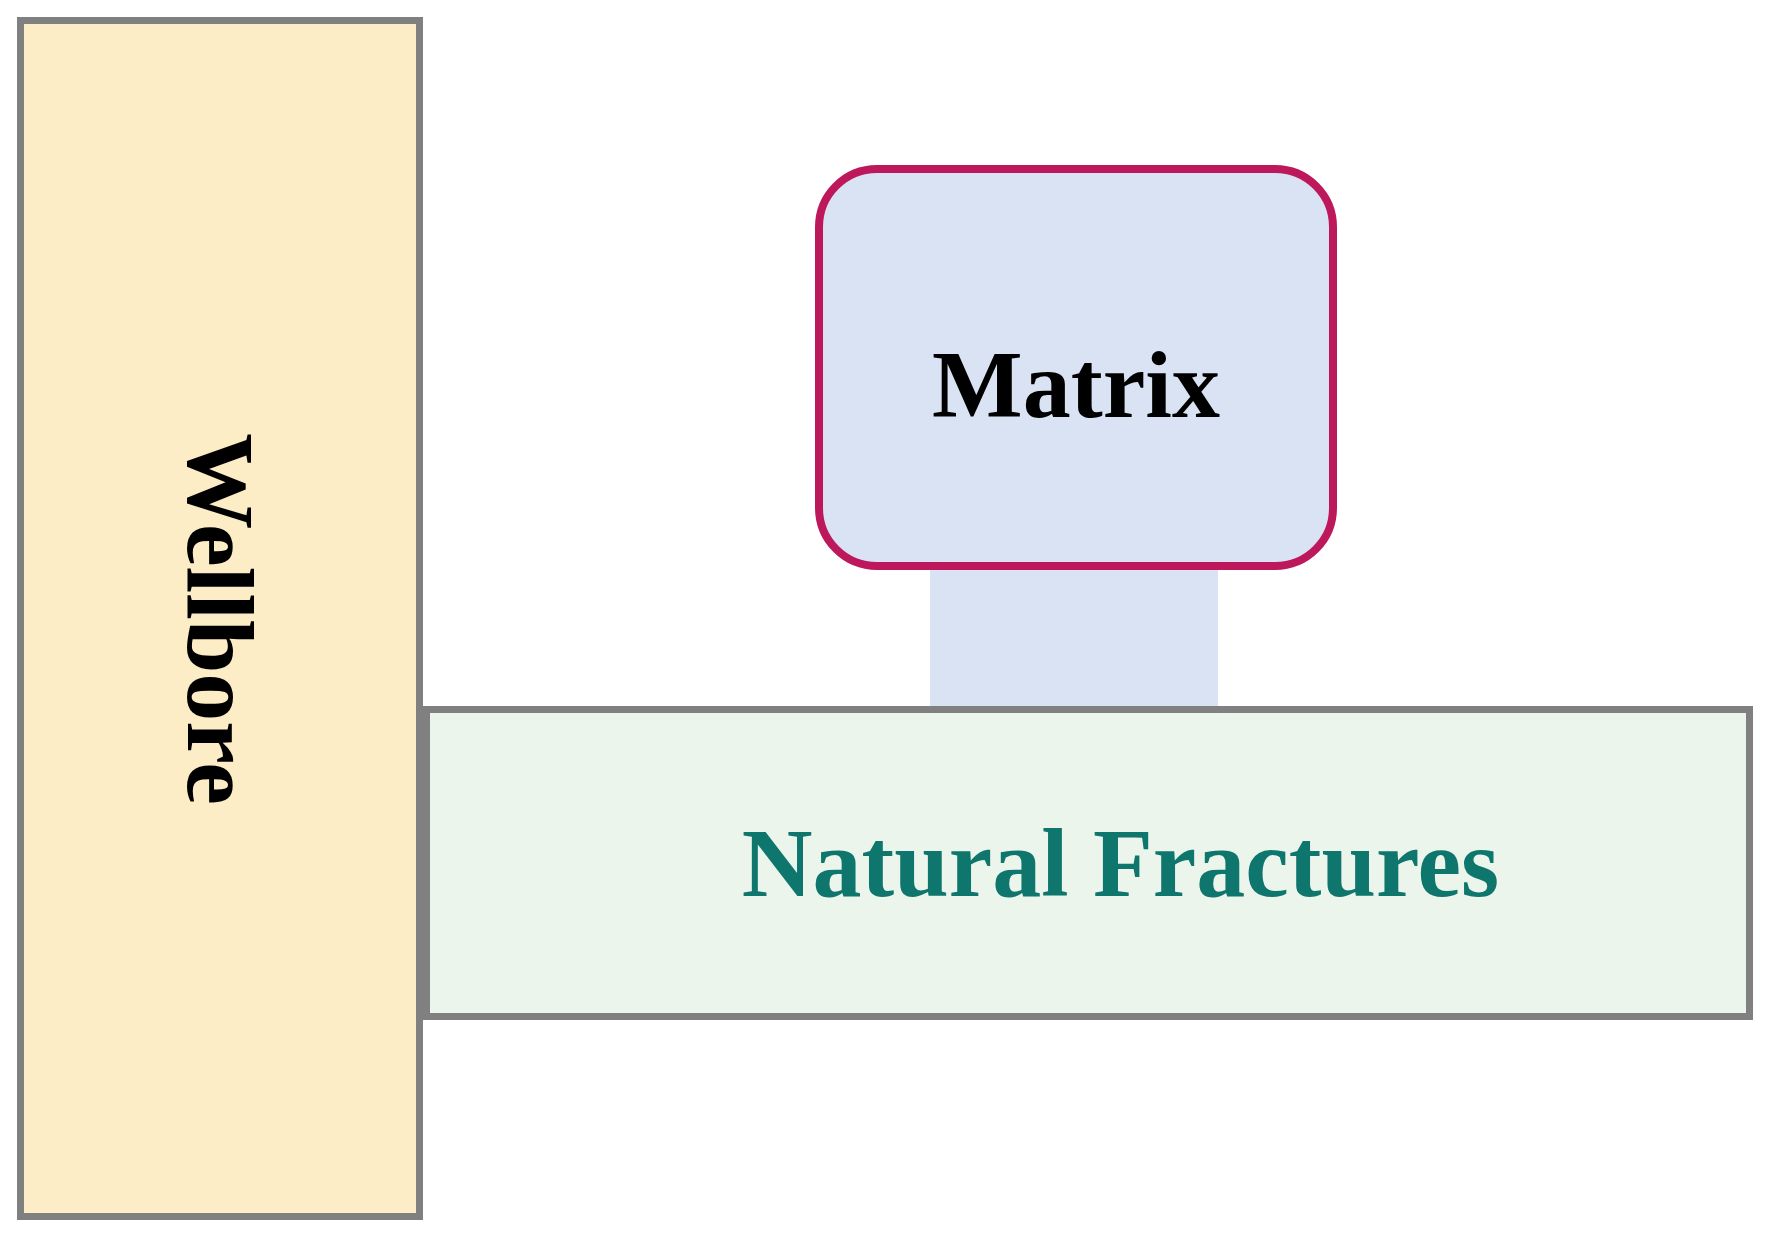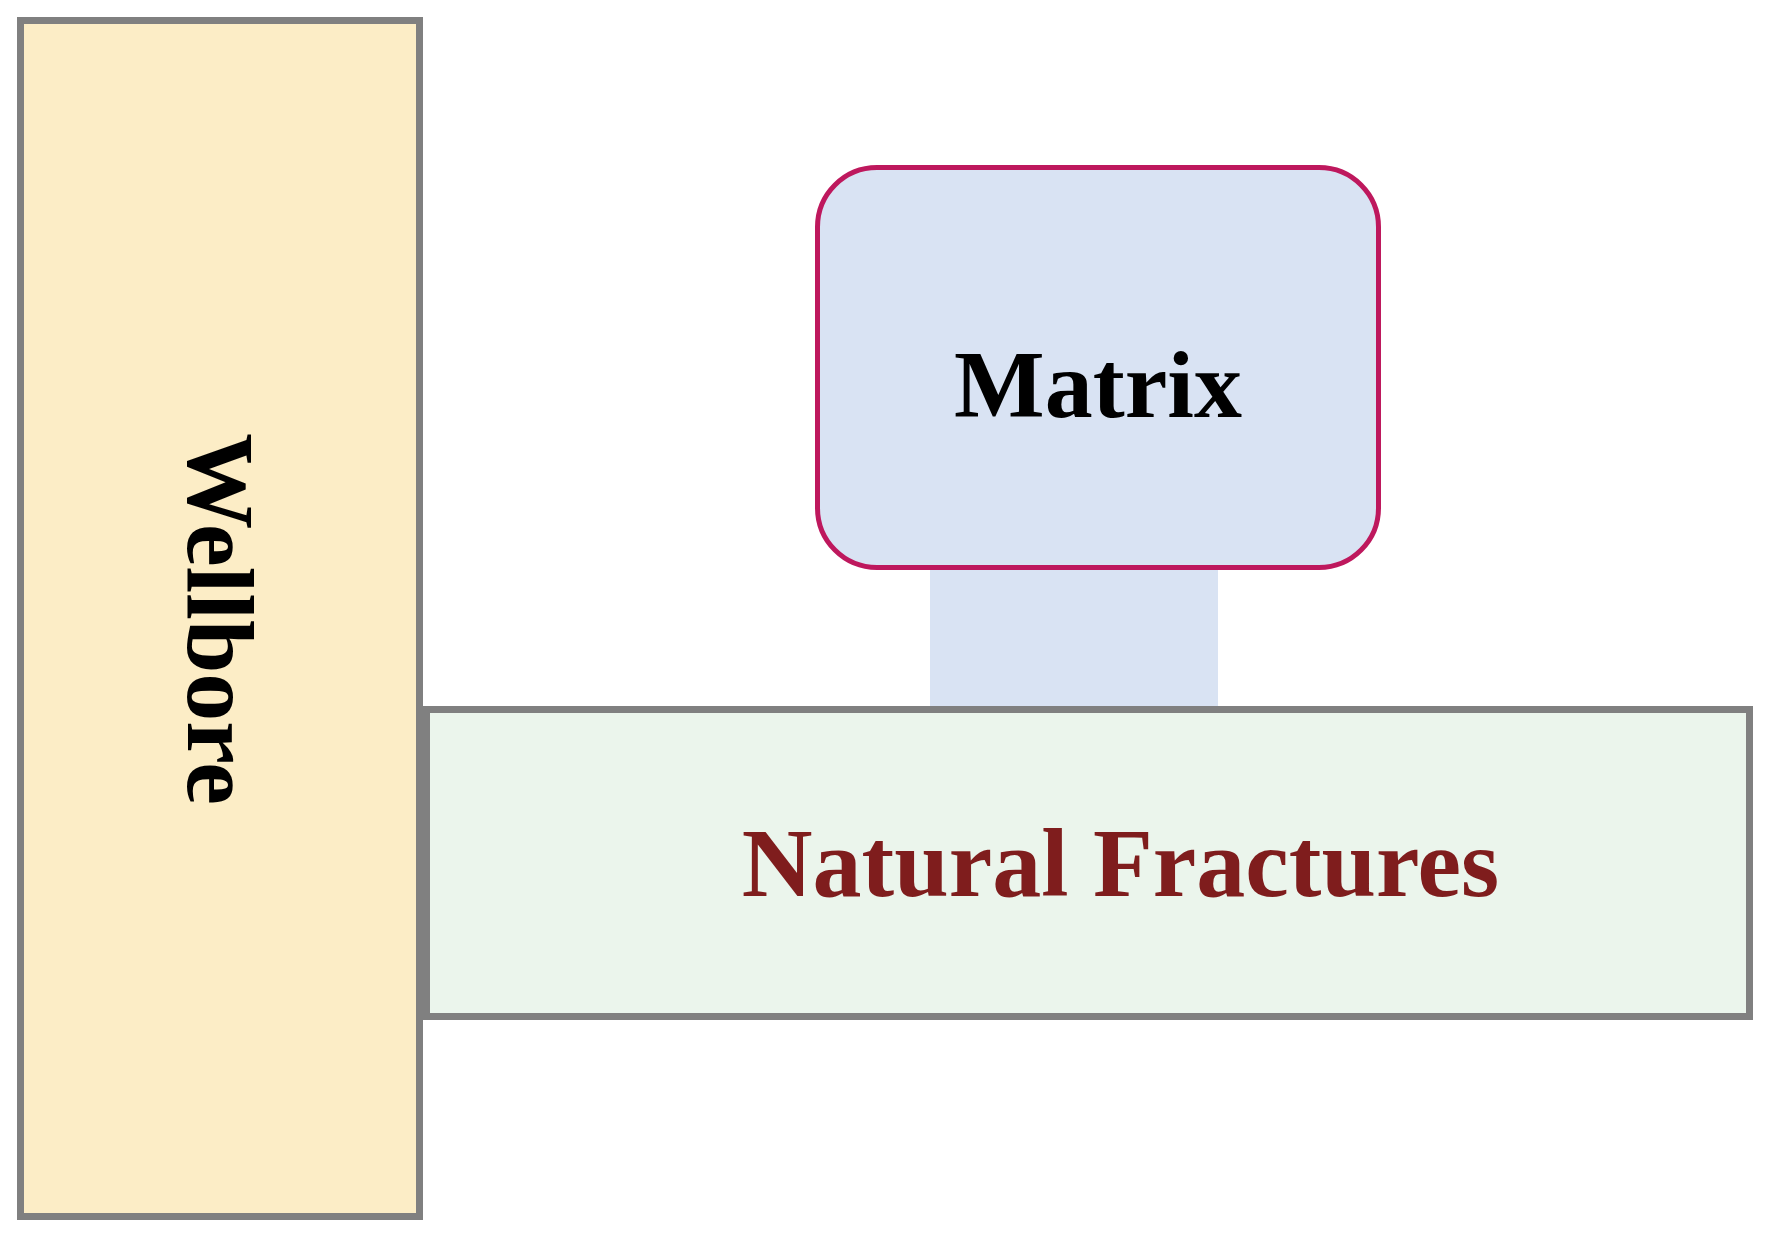--- a/index.html
+++ b/index.html
@@ -55,21 +55,21 @@
   }
   .fractures-label {
     position: absolute;
     left: 0;
     right: 0;
     top: 50%;
     transform: translateY(-50%);
     text-align: center;
     font-size: 98px;
     font-weight: bold;
-    color: #7f1d1d;
+    color: #0f766e;
     line-height: 1;
     padding-left: 44px;
     margin-left: 21px;
   }
 
   
   .matrix-group {
     position: absolute;
     left: 815px;
     top: 165px;
@@ -85,24 +85,24 @@
     height: 218px;        
     background: #d9e3f3;
     border-left: 0;
     border-right: 0;
     box-sizing: border-box;
   }
   .matrix-box {
     position: absolute;
     left: 0;
     top: 0;
-    width: 566px;
+    width: 522px;
     height: 405px;
     background: #d9e3f3;
-    border: 5px solid #be185d;
+    border: 8px solid #be185d;
     border-radius: 62px;
     box-sizing: border-box;
   }
   .matrix-label {
     position: absolute;
     left: 0;
     right: 0;
     top: 50%;
     transform: translateY(-50%);
     text-align: center;

